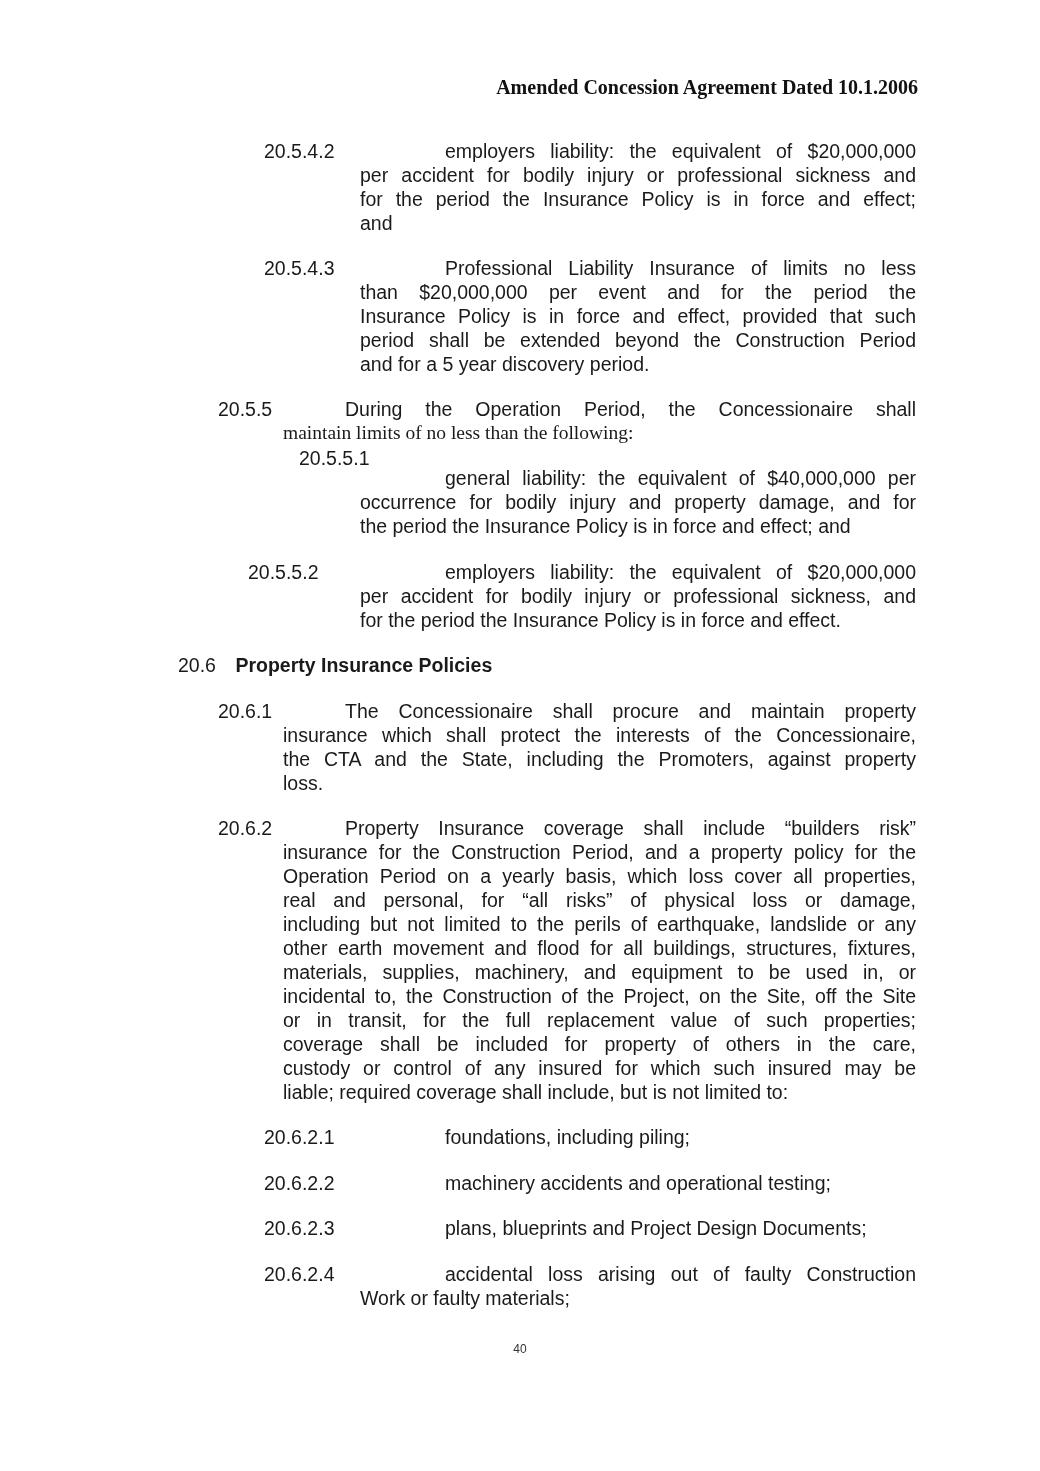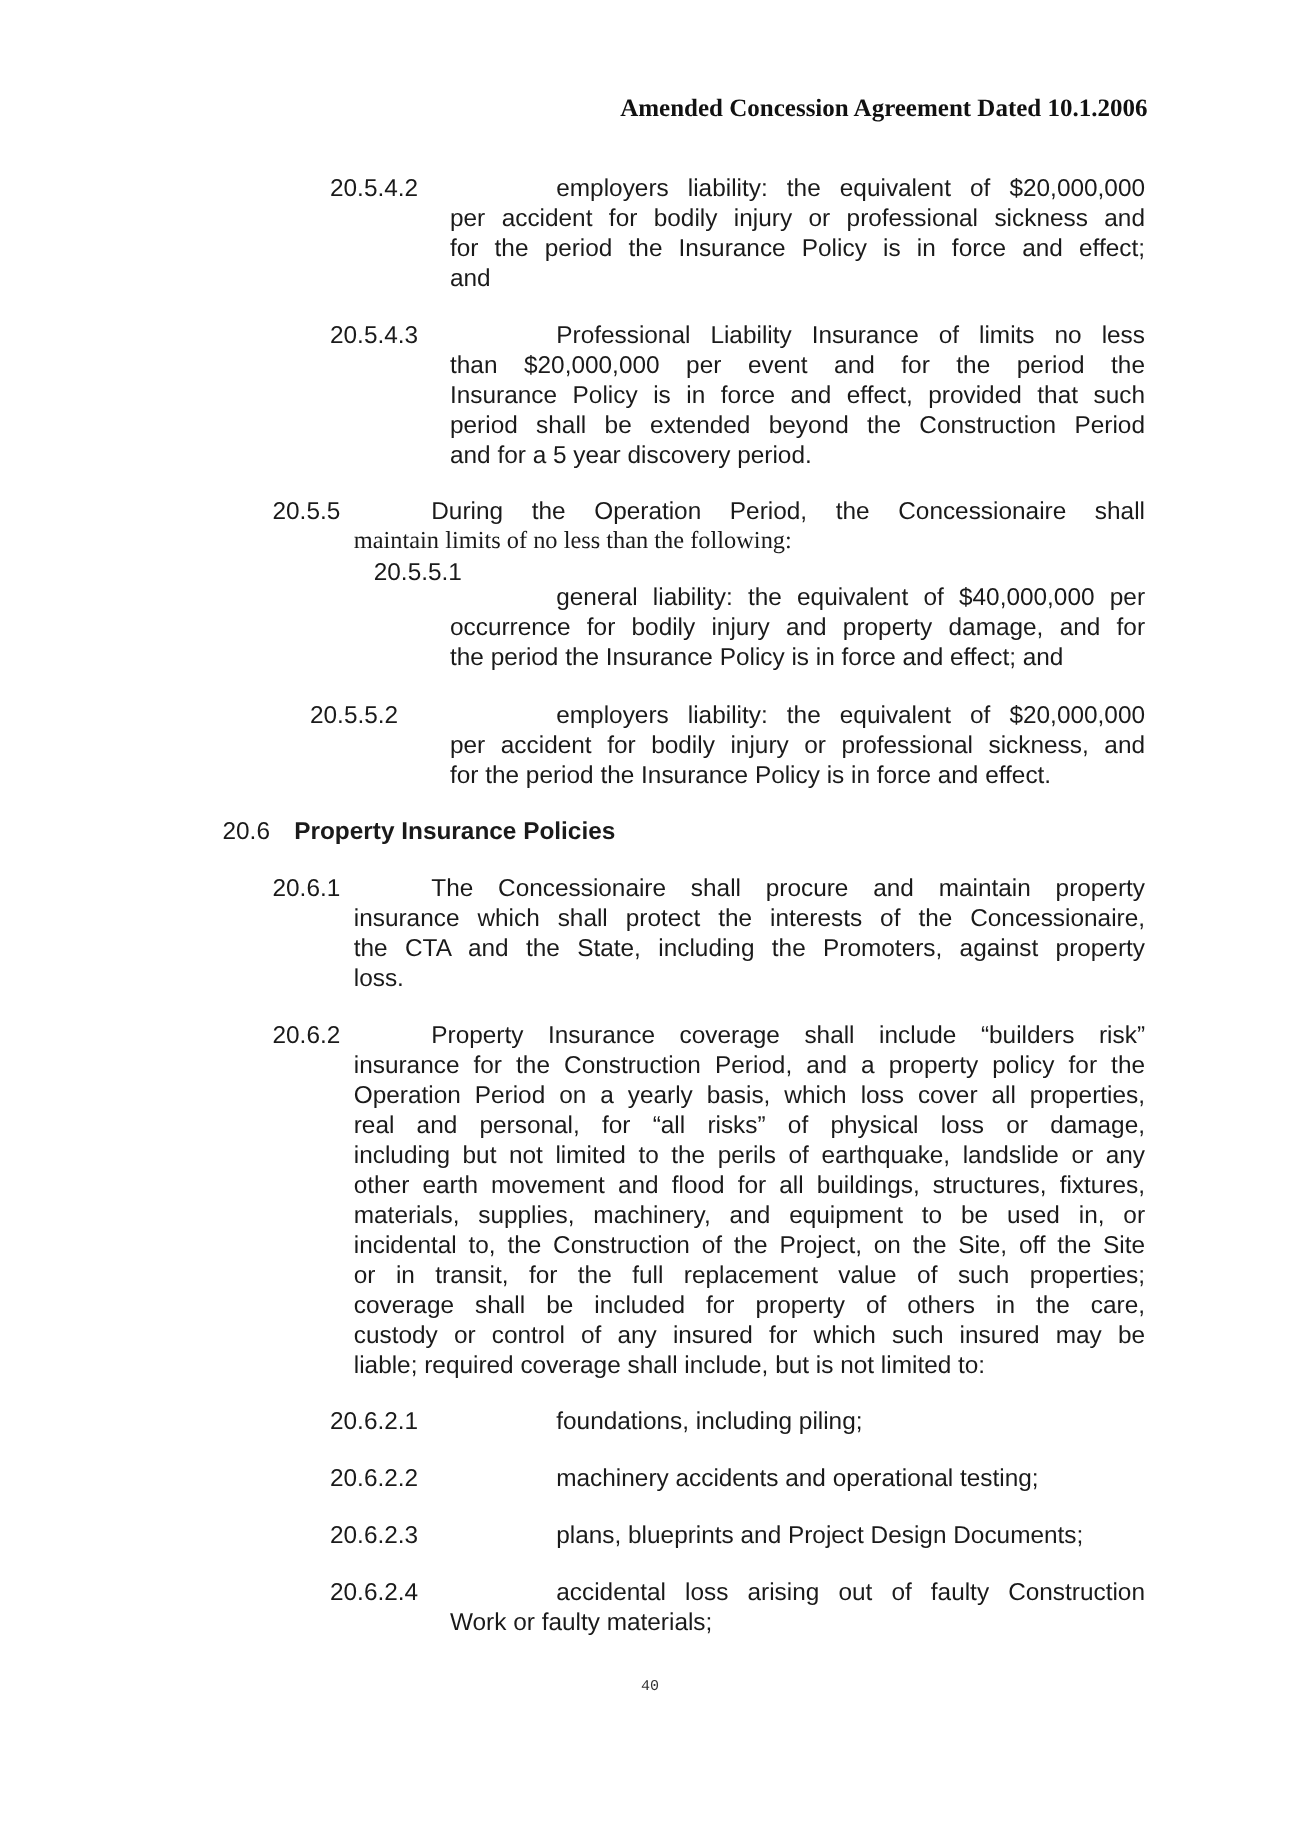--- a/index.html
+++ b/index.html
@@ -7,21 +7,21 @@
     .page { position: absolute; left: 0; top: 0; width: 1040px; height: 1471px; background: #fff; }
     .header { position: absolute; right: 122px; top: 77px; text-align: right;
       font-family: "Liberation Serif", serif; font-weight: bold; font-size: 20px; line-height: 20px; color: #111; }
     .body-text { font-family: "Liberation Sans", sans-serif; font-size: 19.5px; line-height: 24px; color: #1a1a1a; }
     .para { position: absolute; text-align: justify; }
     .num { position: absolute; white-space: nowrap; }
     .just { text-align: justify; text-align-last: justify; }
     .heading { position: absolute; font-family: "Liberation Sans", sans-serif; font-size: 19.5px; line-height: 24px; }
     .heading b { font-weight: bold; }
     .footer { position: absolute; left: 0; width: 1040px; top: 1229px; text-align: center;
-      font-family: Liberation Mono, monospace; font-size: 12px; color: #333; }
+      font-family: Liberation Sans, sans-serif; font-size: 12px; color: #333; }
     .line { display: block; }
   </style>
 </head>
 <body>
 
 <div class="page">
 
   <div class="header">
     <span class="line">Amended Concession Agreement Dated 10.1.2006</span>
   </div>

